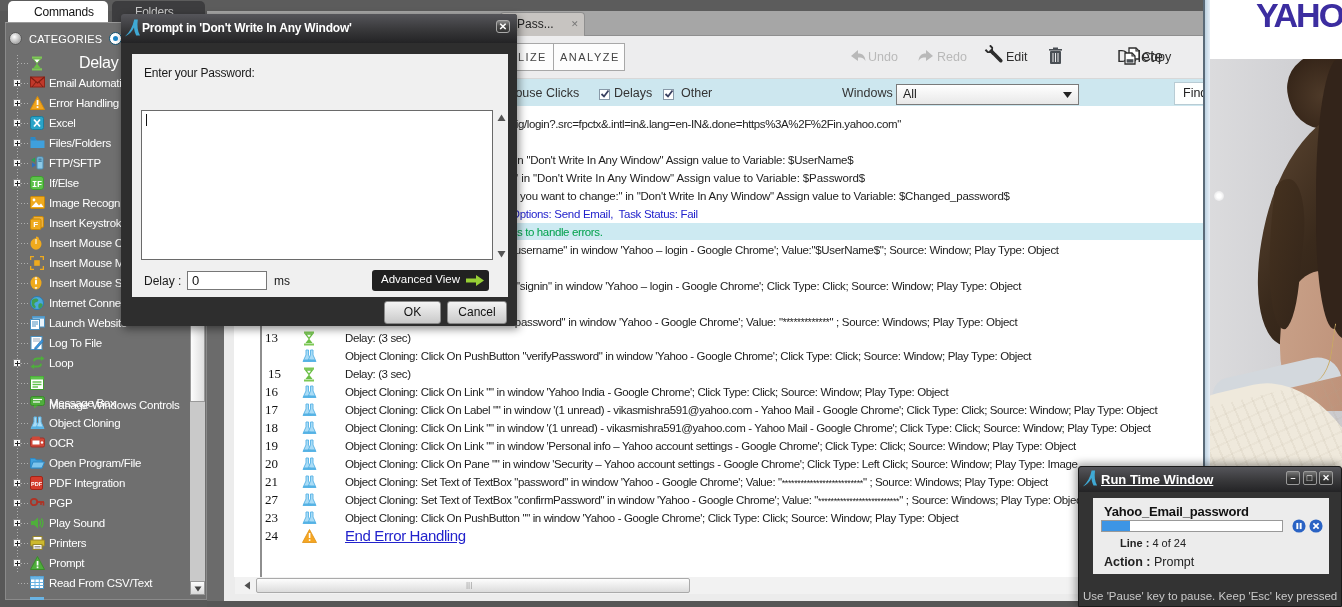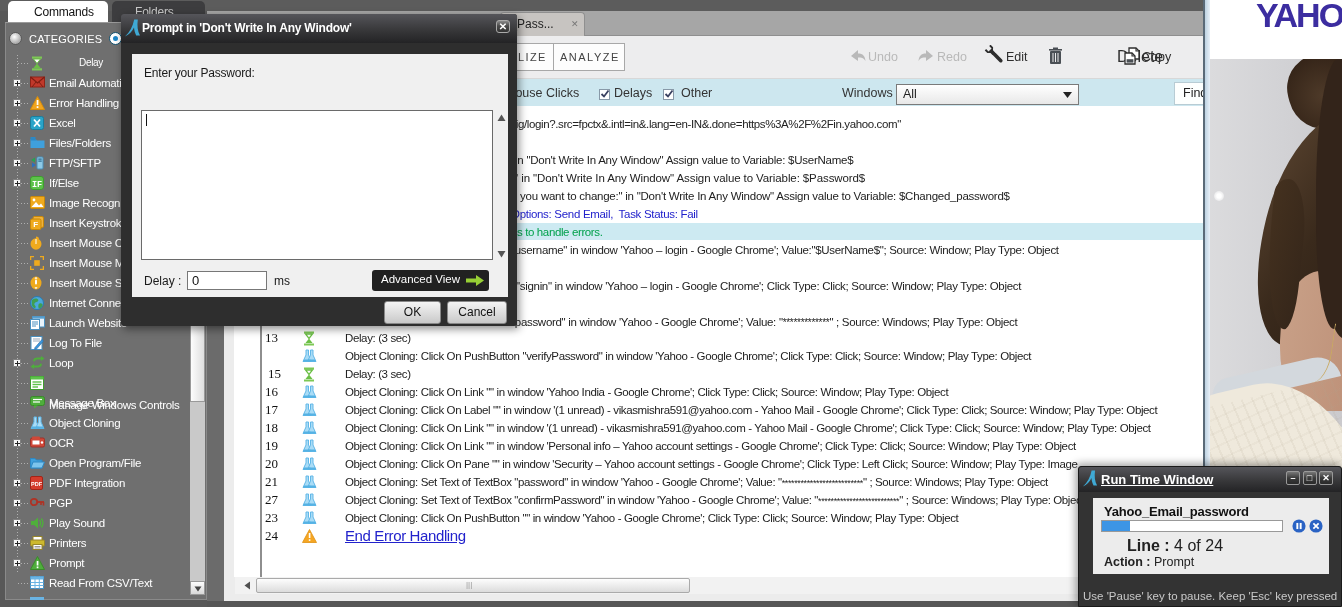--- a/index.html
+++ b/index.html
@@ -196,21 +196,21 @@
 <div class="abs" style="left:109px;top:32px;width:13px;height:13px;border-radius:50%;background:#fff;border:1.5px solid #10506e;"></div>
 <div class="abs" style="left:113px;top:36px;width:5px;height:5px;border-radius:50%;background:#1d87c8;"></div>
 <div class="abs" style="left:17px;top:55px;width:1px;height:519px;background-image:repeating-linear-gradient(#b0b0b0 0 1px,transparent 1px 3px);"></div>
 <div class="abs" style="left:18px;top:63px;width:11px;height:1px;background-image:repeating-linear-gradient(90deg,#b0b0b0 0 1px,transparent 1px 3px);"></div>
 <svg class="abs" style="left:30px;top:56px;" width="14" height="15" viewBox="0 0 14 15">
     <rect x="2" y="0.5" width="10" height="2.2" fill="#7dc855"></rect>
     <rect x="2" y="12.3" width="10" height="2.2" fill="#7dc855"></rect>
     <path d="M3.5 3 L10.5 3 L7 7.5 Z" fill="#fff" stroke="#6bbf45"></path>
     <path d="M3.5 12 L10.5 12 L7 7.5 Z" fill="#6bbf45"></path>
   </svg>
-<div class="abs txt" style="left:49px;top:54px;height:18px;line-height:18px;font-size:10px;color:#fff;font-weight:normal;letter-spacing:-0.3px;padding-left:30px;">Delay</div>
+<div class="abs txt" style="left:49px;top:54px;height:18px;line-height:18px;font-size:16px;color:#fff;font-weight:normal;letter-spacing:-0.3px;padding-left:30px;">Delay</div>
 <div class="abs" style="left:18px;top:83px;width:11px;height:1px;background-image:repeating-linear-gradient(90deg,#b0b0b0 0 1px,transparent 1px 3px);"></div>
 <div class="abs" style="left:13px;top:79px;width:8px;height:8px;background:#f5f5f5;border:1px solid #808080;"></div>
 <div class="abs" style="left:14.5px;top:82.5px;width:5px;height:1px;background:#222;"></div>
 <div class="abs" style="left:16.5px;top:80.5px;width:1px;height:5px;background:#222;"></div>
 <svg class="abs" style="left:30px;top:76px;" width="15" height="12" viewBox="0 0 15 12">
     <rect x="0.5" y="1" width="14" height="10" fill="#c0392b" stroke="#8e2418"></rect>
     <path d="M0.5 1 L7.5 7 L14.5 1" fill="none" stroke="#7e1e12" stroke-width="1.2"></path>
     <path d="M2 11 L6 6 M13 11 L9 6" stroke="#7e1e12" stroke-width="1"></path>
   </svg>
 <div class="abs txt" style="left:49px;top:74px;height:18px;line-height:18px;font-size:11.5px;color:#fff;font-weight:normal;letter-spacing:-0.3px;">Email Automation</div>
@@ -508,16 +508,16 @@
 <div class="abs" style="left:23px;top:54px;width:28px;height:10px;background:#3d95e5;"></div>
 <svg class="abs" style="left:213px;top:52px;" width="14" height="14" viewBox="0 0 16 16">
       <circle cx="8" cy="8" r="7.5" fill="#2a63c4"></circle>
       <rect x="5" y="4.5" width="2.2" height="7" fill="#fff"></rect>
       <rect x="8.8" y="4.5" width="2.2" height="7" fill="#fff"></rect>
     </svg>
 <svg class="abs" style="left:230px;top:52px;" width="14" height="14" viewBox="0 0 16 16">
       <circle cx="8" cy="8" r="7.5" fill="#2a63c4"></circle>
       <path d="M5 5 L11 11 M11 5 L5 11" stroke="#fff" stroke-width="2"></path>
     </svg>
-<div class="abs txt" style="left:32px;top:70px;font-size:16px;color:#222;padding-left:16px;"><b>Line :</b> 4 of 24</div>
+<div class="abs txt" style="left:25px;top:70px;font-size:11px;color:#222;padding-left:16px;"><b>Line :</b> 4 of 24</div>
 <div class="abs txt" style="left:25px;top:88px;font-size:12.5px;color:#222;"><b>Action :</b> Prompt</div>
 <div class="abs txt" style="left:4px;top:123px;font-size:11.5px;color:#c9c9c9;">Use 'Pause' key to pause. Keep 'Esc' key pressed</div>
 <div class="abs txt" style="left:4px;top:138px;font-size:11.5px;color:#c9c9c9;">to stop the task</div>
 </div>
 </body></html>

